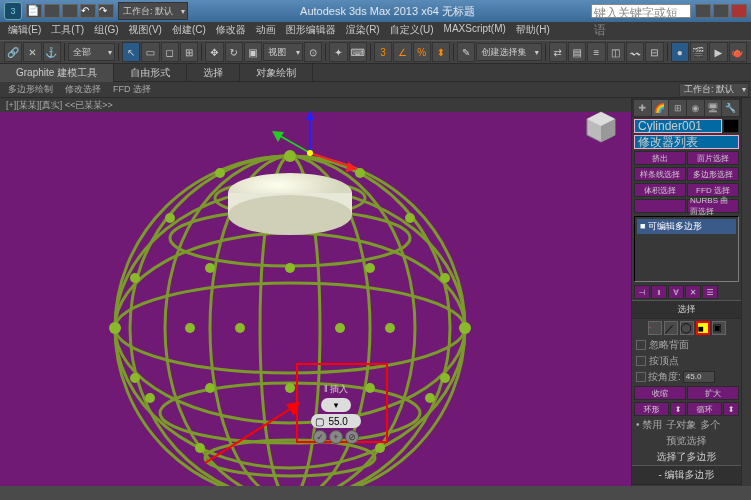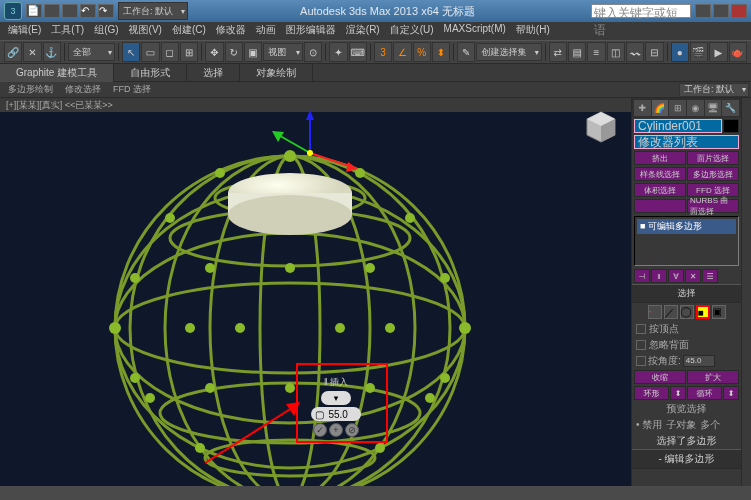--- a/index.html
+++ b/index.html
@@ -18,42 +18,42 @@
 .tb-sep{width:1px;height:18px;background:#2a2a2a;margin:0 2px}
 .tb-combo{height:18px;background:#4a4a4a;border:1px solid #333;color:#ccc;font-size:9px;padding:0 12px 0 4px;display:flex;align-items:center;position:relative}
 .tb-combo::after{content:"▾";position:absolute;right:2px;font-size:8px}
 .ribbon{height:18px;background:#3a3a3a;display:flex;align-items:center;border-bottom:1px solid #2a2a2a}
 .rib-tab{padding:2px 16px;color:#ccc;font-size:10px;border-right:1px solid #2a2a2a}
 .rib-tab.active{background:#4a4a4a}
 .subribbon{height:16px;background:#3a3a3a;display:flex;align-items:center;padding:0 2px;color:#aaa;border-bottom:1px solid #2a2a2a}
 .subrib-item{padding:1px 6px;font-size:9px}
 .status-line{height:14px;background:#3a3a3a;color:#aaa;font-size:9px;padding:0 6px;display:flex;align-items:center}
 .main{display:flex;height:388px}
-.viewport{flex:1;background:#0f172a;position:relative;overflow:hidden}
+.viewport{flex:1;background:#701a75;position:relative;overflow:hidden}
 .cmd-panel{width:110px;background:#383838;border-left:1px solid #2a2a2a;display:flex;flex-direction:column}
 .cmd-tabs{height:20px;display:flex;background:#303030;gap:1px;padding:2px}
 .cmd-tab{flex:1;height:16px;background:#4a4a4a;display:flex;align-items:center;justify-content:center;color:#aaa;font-size:9px}
 .cmd-tab.active{background:#5a5a5a;color:#fff}
 .cmd-row{display:flex;padding:1px 2px;gap:1px}
 .cmd-field{flex:1;background:#0369a1;border:1px solid #f9a8d4;color:#ccc;font-size:12px;padding:1px 3px;height:14px;display:flex;align-items:center}
 .cmd-btn{flex:1;background:#701a75;border:1px solid #2a2a2a;color:#ccc;font-size:8px;padding:1px 2px;height:14px;display:flex;align-items:center;justify-content:center}
 .cmd-btn.sm{flex:0 0 16px}
-.stack-box{margin:2px;height:50px;background:#383838;border:1px inset #2a2a2a;padding:2px}
+.stack-box{margin:2px;height:66px;background:#383838;border:1px inset #2a2a2a;padding:2px}
 .stack-item{background:#3a5a8a;color:#fff;font-size:9px;padding:1px 3px}
 .rollout-hdr{background:#303030;color:#ccc;font-size:9px;padding:2px 4px;border-top:1px solid #555;border-bottom:1px solid #2a2a2a;text-align:center}
 .sel-row{display:flex;padding:2px;gap:2px;justify-content:center}
 .sel-icon{width:14px;height:14px;border:1px solid #666;background:#4a4a4a}
 .sel-icon.poly{background:#ff0;border:2px solid #f00}
 .chk-row{display:flex;align-items:center;padding:1px 4px;color:#aaa;font-size:9px;gap:3px}
 .chk-box{width:10px;height:10px;border:1px solid #666;background:#3a3a3a}
 .spinner-row{display:flex;align-items:center;padding:1px 4px;gap:2px;color:#aaa;font-size:9px}
 .spinner{width:32px;height:12px;background:#4a4a4a;border:1px solid #2a2a2a;color:#ccc;font-size:8px;padding:0 2px}
 .viewcube{position:absolute;top:10px;right:10px;width:40px;height:40px}
 .caddy{position:absolute;left:296px;top:265px;width:92px;height:80px;border:2px solid #f00}
-.caddy-inner{position:absolute;left:8px;top:11px}
+.caddy-inner{position:absolute;left:8px;top:18px}
 .caddy-label{color:#ccc;font-size:9px;text-align:center;width:60px}
 .caddy-field{width:50px;height:14px;background:#ddd;border-radius:7px;display:flex;align-items:center;padding:0 4px;font-size:9px;margin:2px auto}
 .caddy-btns{display:flex;gap:2px;justify-content:center;margin-top:2px}
 .caddy-rbtn{width:14px;height:14px;border-radius:50%;background:#888;border:1px solid #555;display:flex;align-items:center;justify-content:center;font-size:9px;color:#333}
 .red-arrow{position:absolute;pointer-events:none}
 .sphere-svg{position:absolute;left:60px;top:0;width:460px;height:388px}
 .scrollbar-v{width:10px;background:#3a3a3a;border-left:1px solid #2a2a2a}
 </style>
 </head>
 <body>
@@ -298,49 +298,49 @@
       <div class="rollout-hdr">选择</div>
       <div class="sel-row">
         <div class="sel-icon" style="color:#f44">·</div>
         <div class="sel-icon">／</div>
         <div class="sel-icon">◯</div>
         <div class="sel-icon poly">■</div>
         <div class="sel-icon">▣</div>
       </div>
       <div class="chk-row">
           <div class="chk-box"></div>
-          <span>按顶点</span>
+          <span>忽略背面</span>
         </div>
       <div class="chk-row">
           <div class="chk-box"></div>
-          <span>忽略背面</span>
+          <span>按顶点</span>
         </div>
       <div class="spinner-row">
           <div class="chk-box"></div>
           <span>按角度:</span>
           <div class="spinner">45.0</div>
         </div>
       <div class="cmd-row">
           <div class="cmd-btn">收缩</div>
           <div class="cmd-btn">扩大</div>
         </div>
       <div class="cmd-row">
           <div class="cmd-btn">环形</div>
           <div class="cmd-btn sm">⬍</div>
           <div class="cmd-btn">循环</div>
           <div class="cmd-btn sm">⬍</div>
         </div>
-      <div class="chk-row" style="justify-content:center">
-          <span>预览选择</span>
-        </div>
       <div class="chk-row" style="gap:4px">
         <span>• 禁用</span>
         <span>子对象</span>
         <span>多个</span>
       </div>
+      <div class="chk-row" style="justify-content:center">
+          <span>预览选择</span>
+        </div>
       <div class="chk-row" style="justify-content:center;color:#ccc">
           <span>选择了多边形</span>
         </div>
 
       <div class="rollout-hdr"><span>- </span><span>编辑多边形</span></div>
 
     </div>
   </div>
   <div class="scrollbar-v"></div>
 </div>

